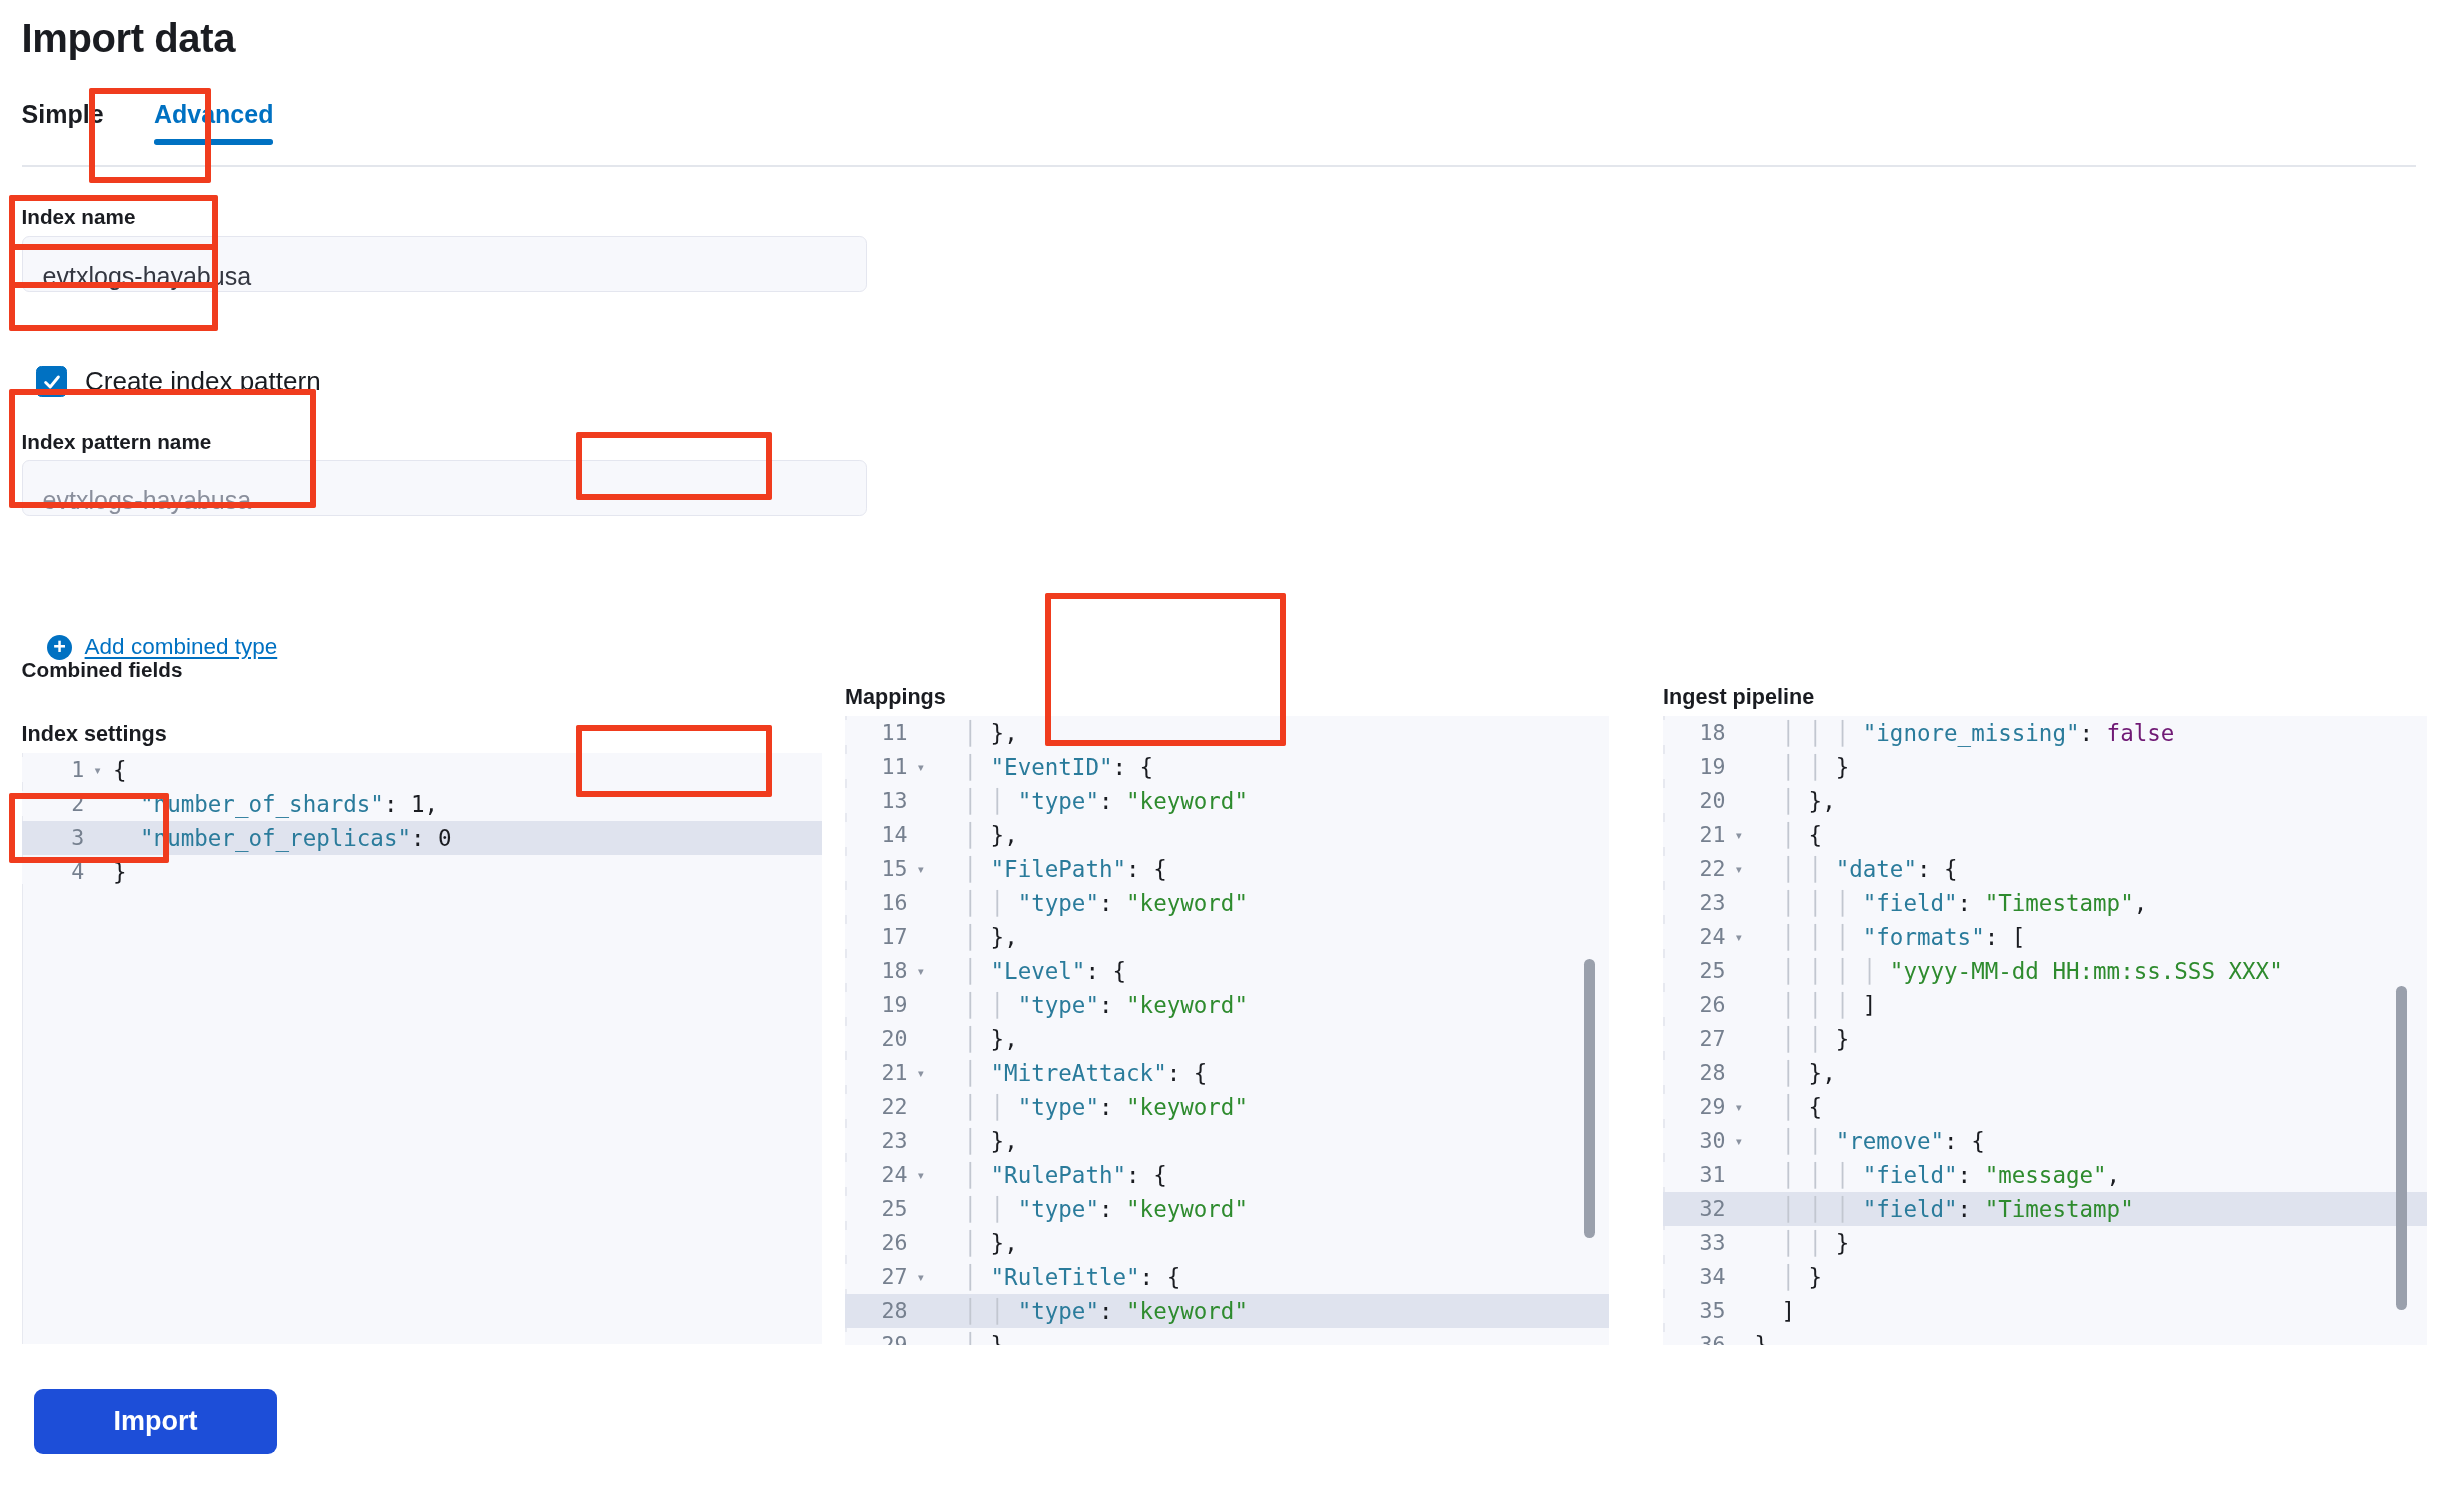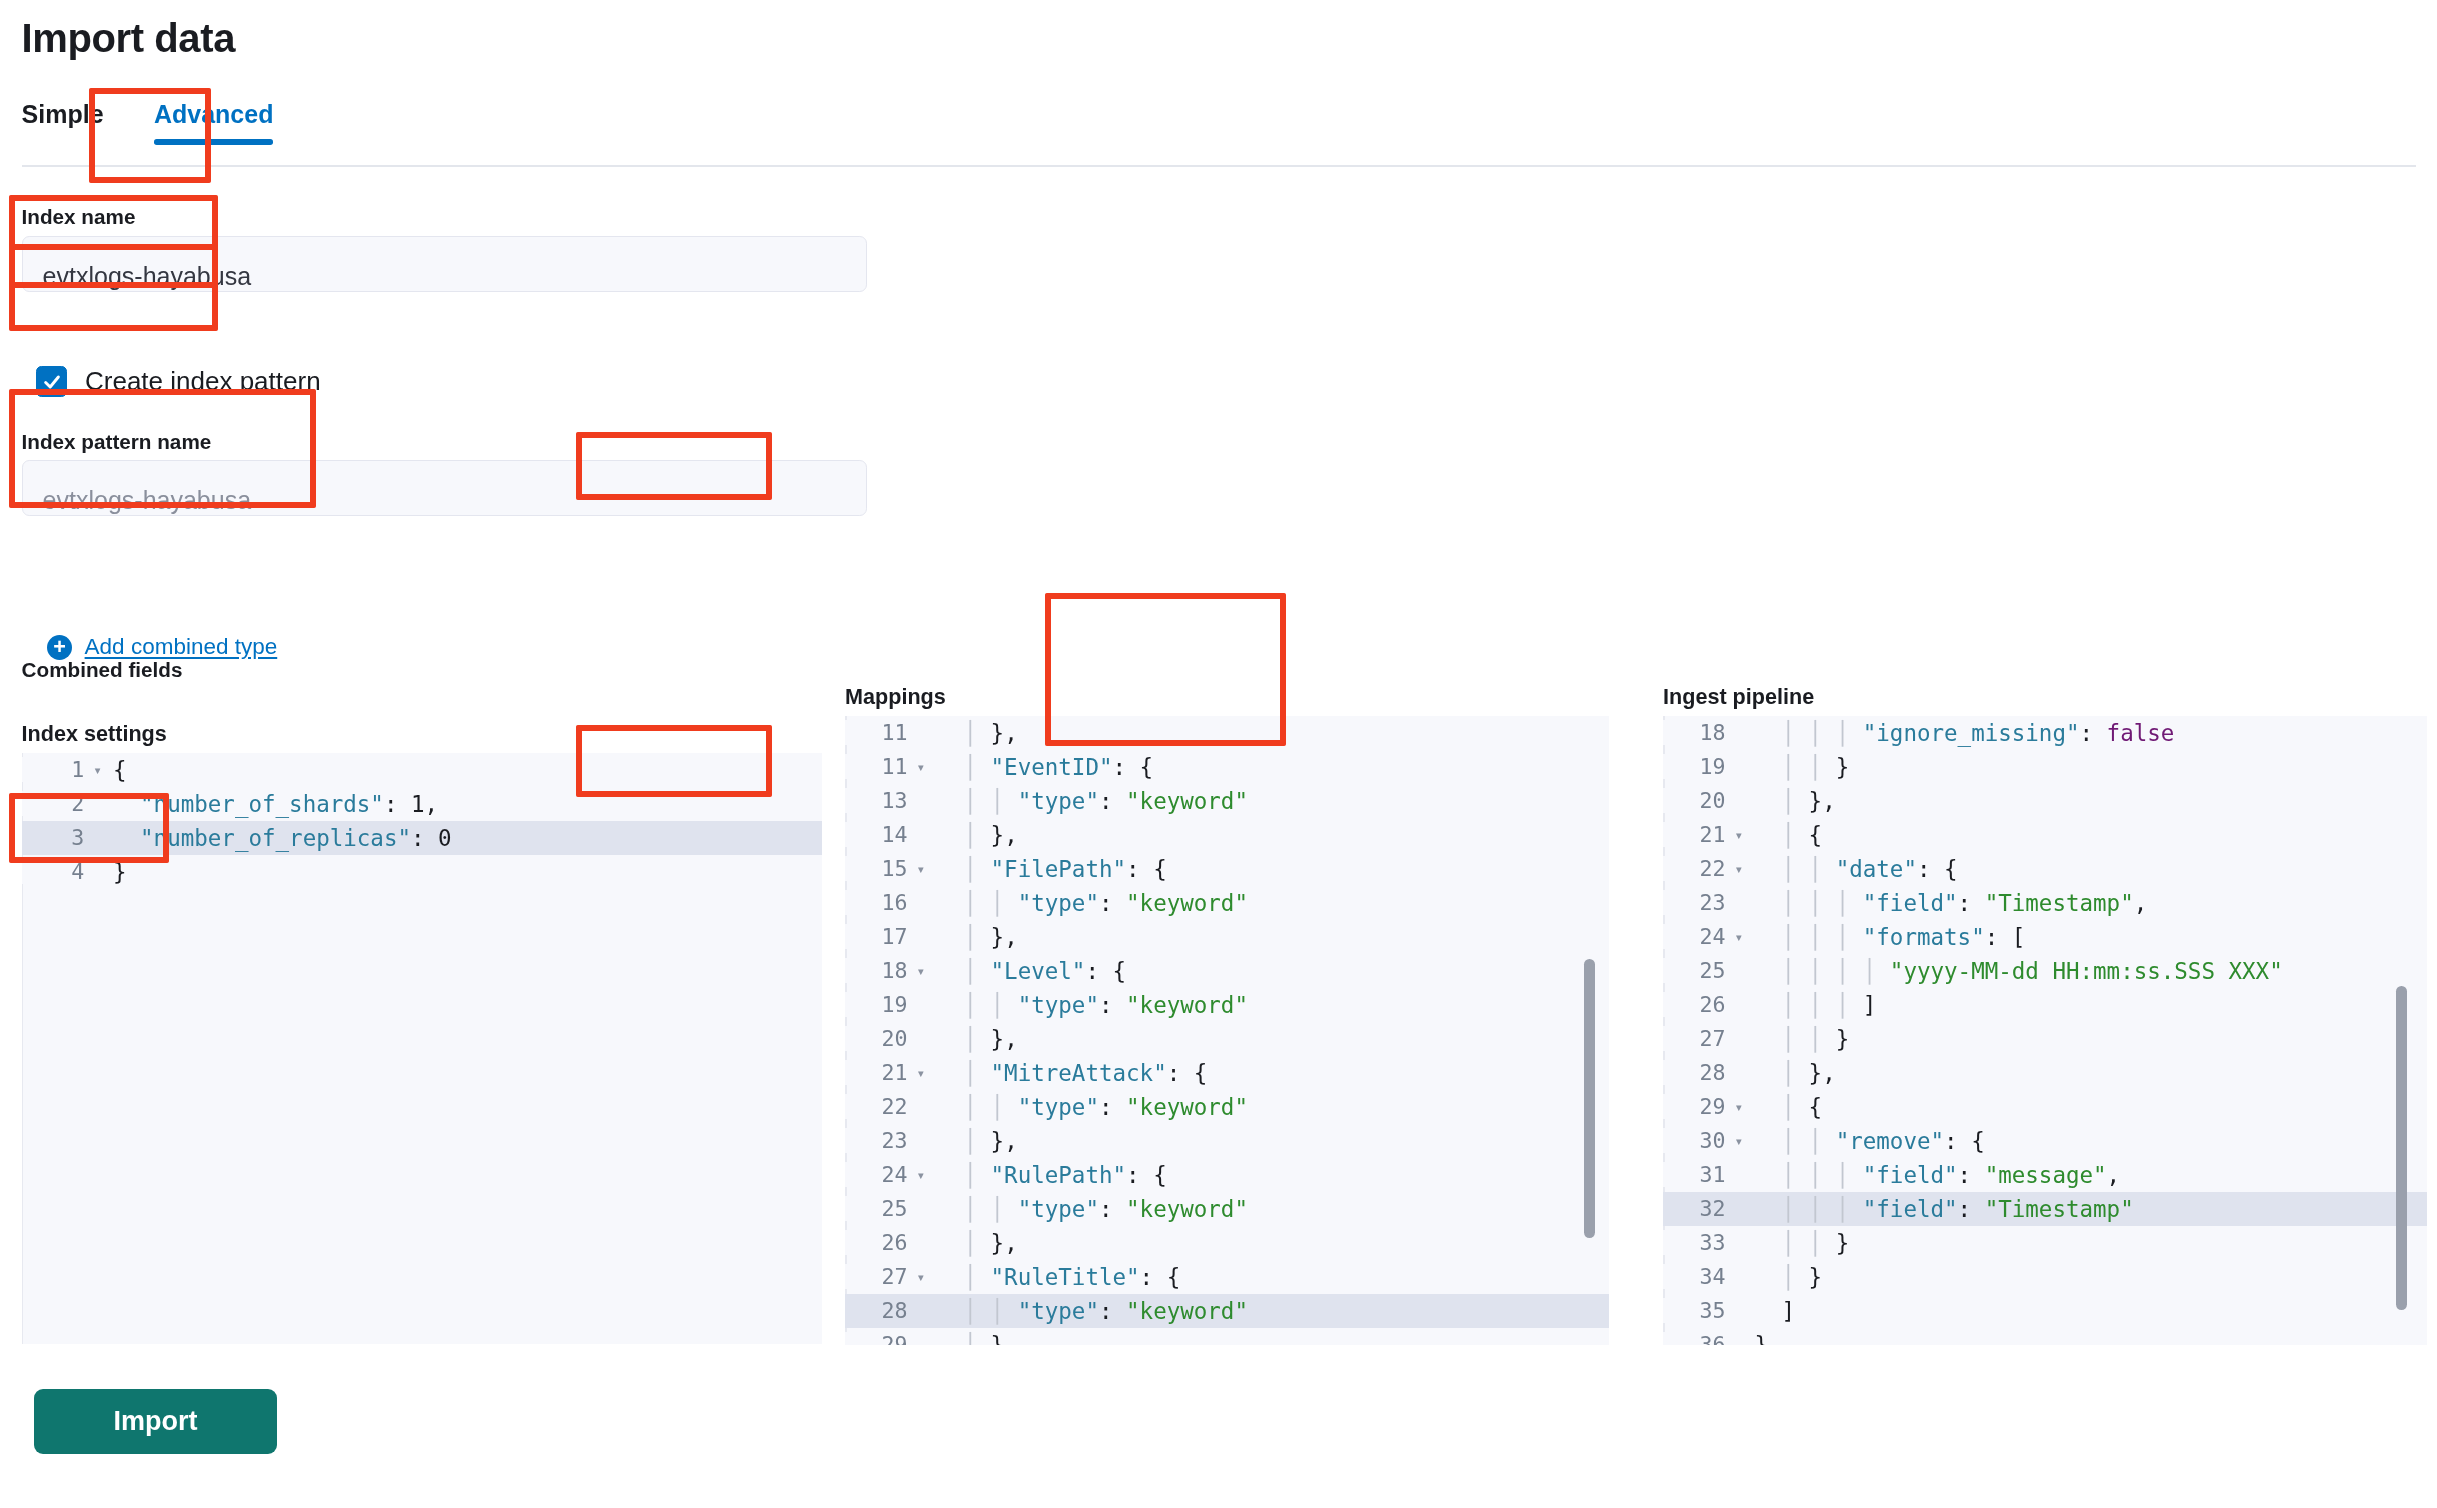--- a/index.html
+++ b/index.html
@@ -146,21 +146,21 @@
   
   .vscroll {
     position:absolute; width:10.8px; border-radius:5.4px;
     background:#9aa0ac;
   }
 
   
   #import-button {
     position:absolute; left:34px; top:1389px;
     width:243px; height:65px;
-    background:#0f766e; color:#ffffff;
+    background:#1d4ed8; color:#ffffff;
     border:none; border-radius:9px;
     font-family:"Liberation Sans", sans-serif;
     font-size:27px; font-weight:700;
     cursor:pointer;
   }
 
   
   .redbox {
     position:absolute;
     border:6.3px solid #f03c1e;

